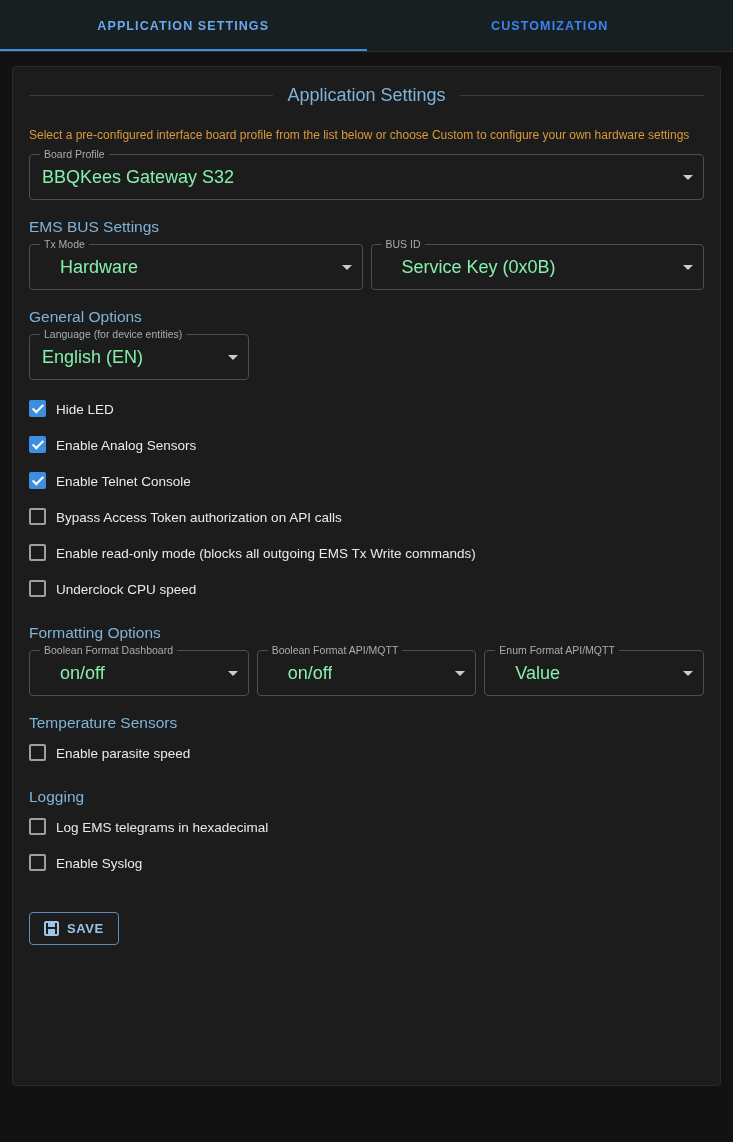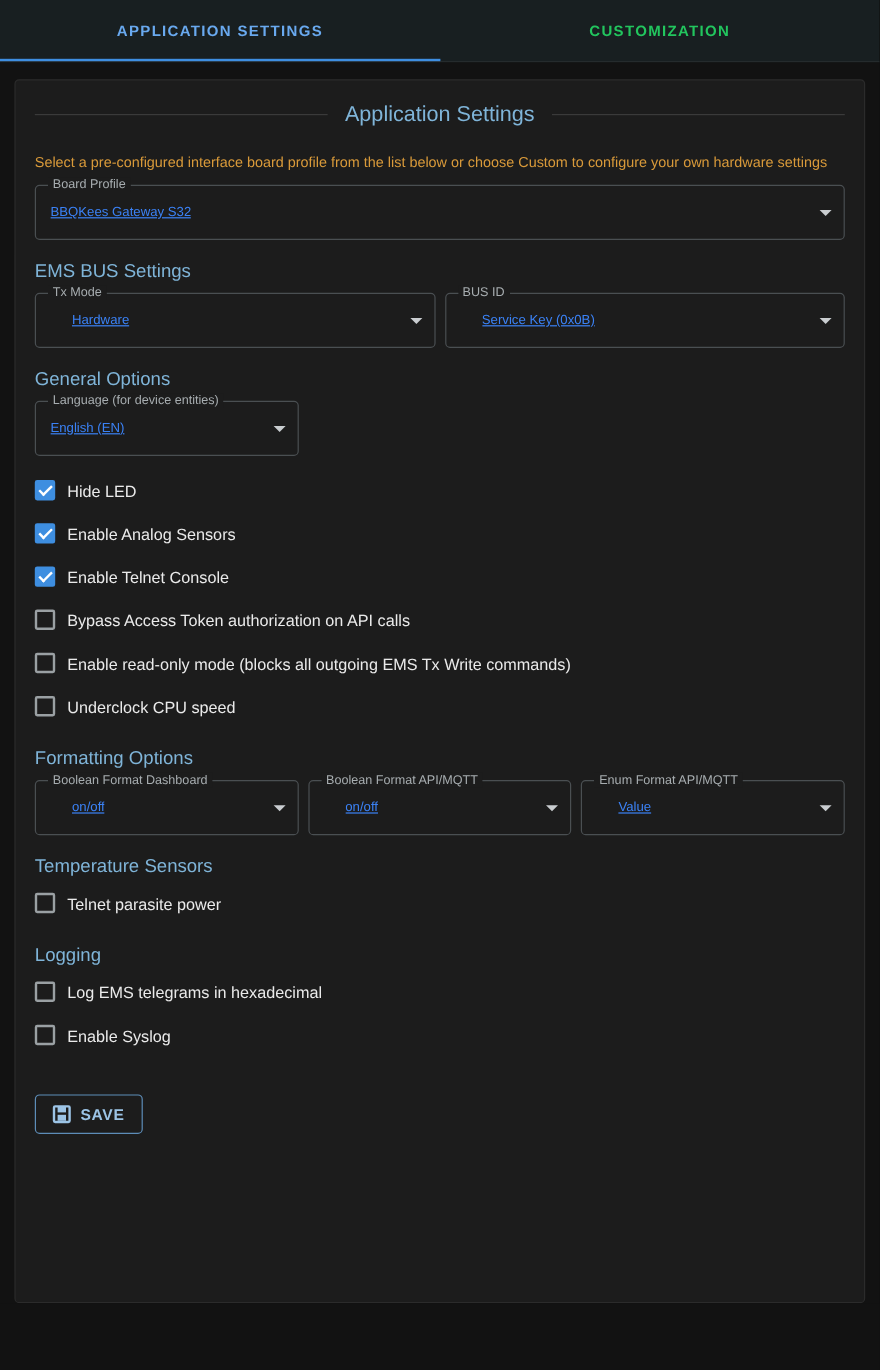--- a/index.html
+++ b/index.html
@@ -116,21 +116,21 @@
     background: #181f21;
     display: flex;
     border-bottom: 1px solid #2a2f31;
   }
   .tab {
     flex: 1;
     display: flex; align-items: center; justify-content: center;
     font-size: 12.5px;
     letter-spacing: 1.1px;
     font-weight: bold;
-    color: #22c55e;
+    color: #3b82f6;
     cursor: pointer;
     position: relative;
   }
   .tab.active { color: #69a9ef; }
   .tab.active::after {
     content: "";
     position: absolute; left: 0; right: 0; bottom: 0;
     height: 2px; background: #3e8ee0;
   }
 
@@ -188,26 +188,25 @@
   .field .legend {
     position: absolute;
     top: -7px; left: 10px;
     background: #1c1c1c;
     padding: 0 4px;
     font-size: 10.5px;
     color: #a7adb0;
     white-space: nowrap;
   }
   .field .value {
-    font-size: 11px;
-    color: #3b82f6;
+    font-size: 18px;
+    color: #86efac;
     white-space: nowrap;
     overflow: hidden;
     text-overflow: ellipsis;
-    text-decoration: underline;
   }
   .field .arrow {
     position: absolute;
     right: 10px; top: 50%;
     margin-top: -2px;
     width: 0; height: 0;
     border-left: 5px solid transparent;
     border-right: 5px solid transparent;
     border-top: 5px solid #c9cdd0;
   }
@@ -405,21 +404,21 @@
           </div>
         </div>
       </div>
 
       
       <div class="block">
         <div class="section-title">Temperature Sensors</div>
         <div class="check-row">
           <div class="check-item">
             <span class="cb"></span>
-            <span class="check-label">Telnet parasite power</span>
+            <span class="check-label">Enable parasite speed</span>
           </div>
         </div>
       </div>
 
       
       <div class="block">
         <div class="section-title">Logging</div>
         <div class="check-row">
           <div class="check-item">
             <span class="cb"></span>

